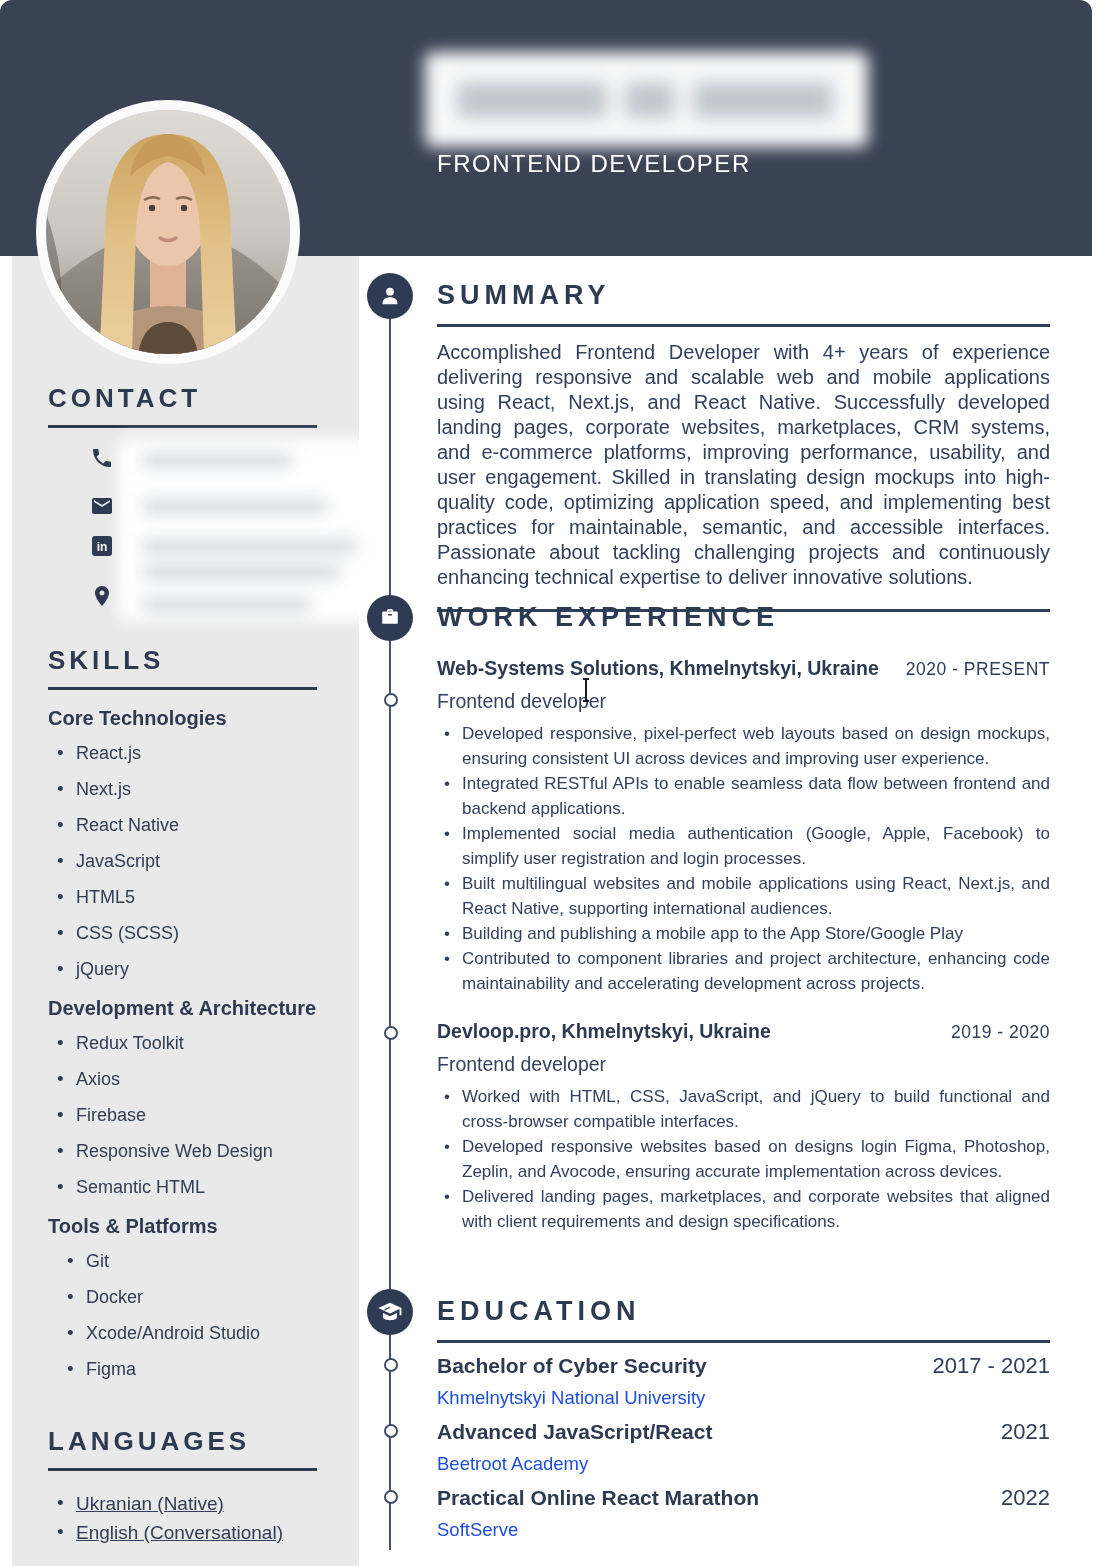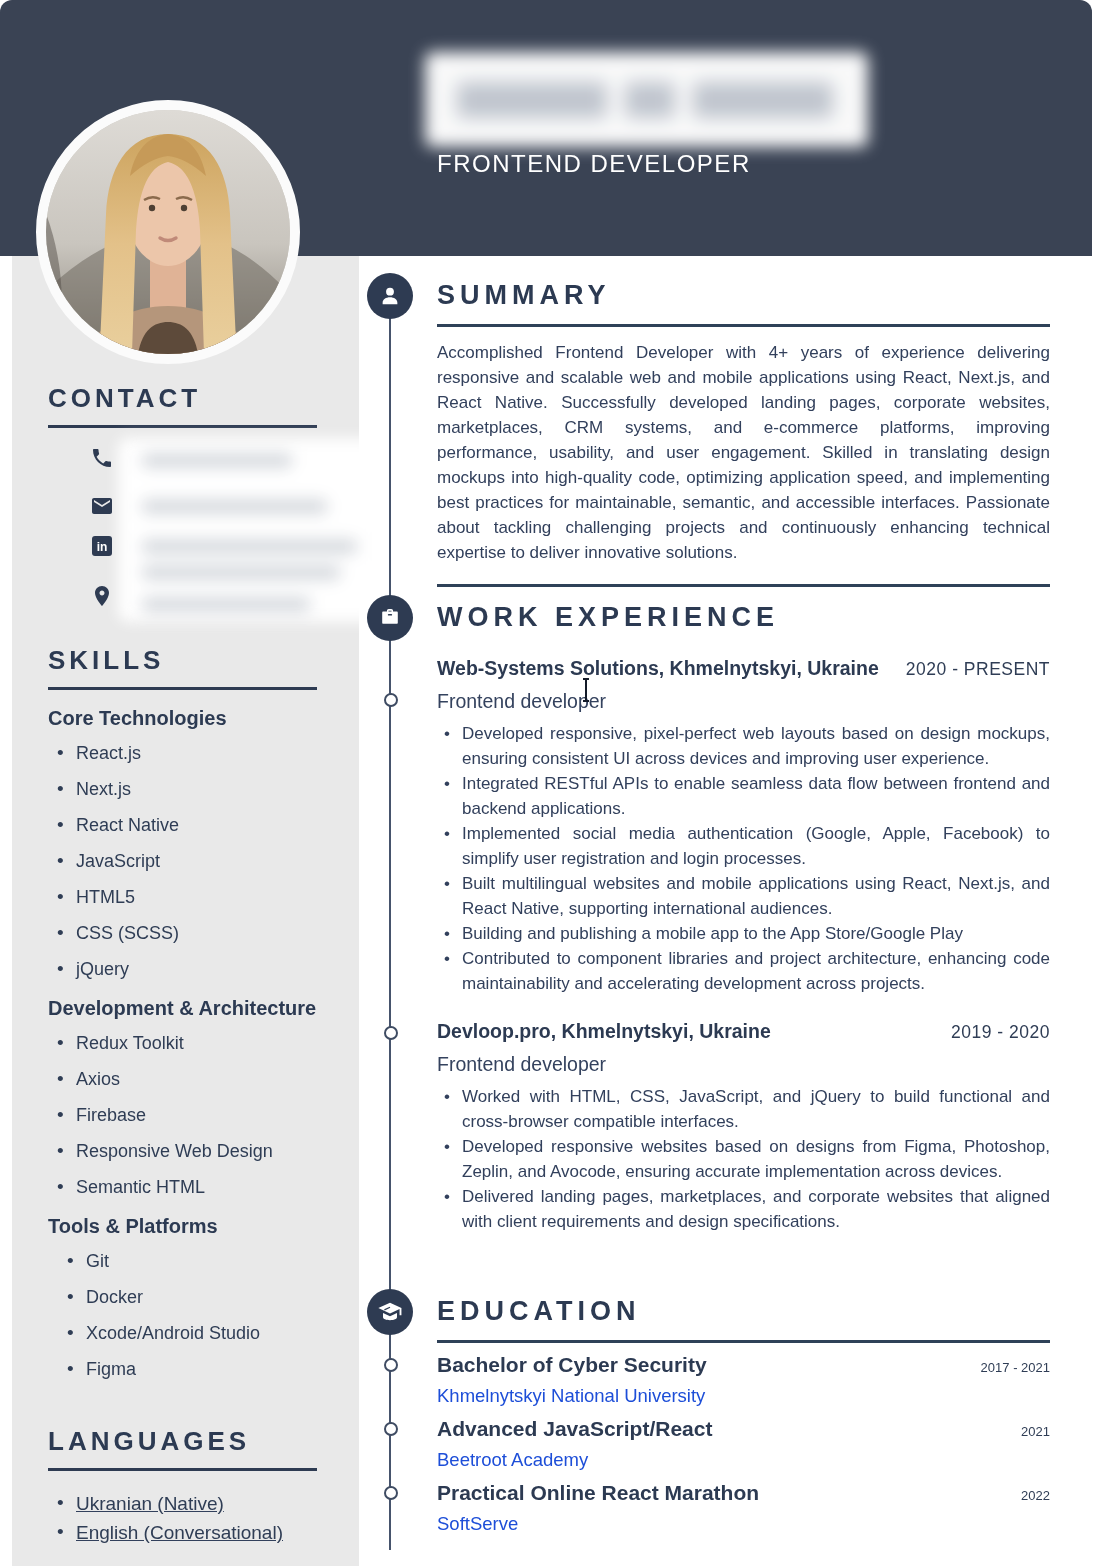--- a/index.html
+++ b/index.html
@@ -50,37 +50,37 @@
   
   .timeline{position:absolute;left:389px;top:294px;width:2px;height:1256px;background:#46536c;z-index:1;}
   .main{position:absolute;left:437px;top:256px;width:613px;}
   .sec{position:absolute;left:0;width:613px;}
   .sec-summary{top:24px;} .sec-work{top:346px;} .sec-education{top:1040px;}
   .sec-head-row{position:relative;}
   .sec-icon{position:absolute;left:-70px;top:50%;transform:translateY(-50%);width:46px;height:46px;
             background:#2e3b52;border-radius:50%;z-index:4;display:flex;align-items:center;justify-content:center;}
   .sec-heading{font-size:27px;font-weight:bold;color:#2c3a52;letter-spacing:5px;margin:0;}
   .main-rule{border:none;border-top:3px solid #2e4158;margin:13px 0 0 0;width:613px;}
-  .summary-text{margin:13px 0 0 0;font-size:17px;line-height:25px;text-align:justify;color:#32405c;}
+  .summary-text{margin:13px 0 0 0;font-size:20px;line-height:25px;text-align:justify;color:#32405c;}
   .job{margin-top:24px;position:relative;}
   .job-head{display:flex;justify-content:space-between;align-items:baseline;}
   .job-company{font-size:19.5px;font-weight:bold;color:#2c3a52;}
   .job-dates{font-size:17.5px;color:#2f3d55;letter-spacing:.5px;white-space:nowrap;padding-left:14px;}
   .job-role{font-size:19.5px;color:#34425e;margin-top:10px;position:relative;width:fit-content;}
   ul.joblist{list-style:none;margin:8px 0 0 0;padding:0;}
   ul.joblist li{font-size:17px;line-height:25px;text-align:justify;color:#32405c;
                 position:relative;padding-left:25px;}
   ul.joblist li::before{content:"\2022";position:absolute;left:7px;top:0;color:#32405c;}
   .node-circle{position:absolute;left:-53px;width:14px;height:14px;box-sizing:border-box;
                border:2.5px solid #3f4c63;background:#ffffff;border-radius:50%;z-index:4;}
   .job .nc-j1{top:36px;} .job .nc-j2{top:6px;}
   .edu-entry{position:relative;margin-top:10px;}
   .edu-head{display:flex;justify-content:space-between;align-items:baseline;}
   .edu-degree{font-size:21px;font-weight:bold;color:#2c3a52;}
-  .edu-dates{font-size:13px;color:#2f3d55;white-space:nowrap;padding-left:14px;}
+  .edu-dates{font-size:22px;color:#2f3d55;white-space:nowrap;padding-left:14px;}
   .edu-school{font-size:18.5px;color:#1d4ed8;margin-top:8px;}
   .edu-entry .node-circle{top:5px;}
   
   .text-caret{position:absolute;left:148px;top:-12px;width:2px;height:24px;background:#141b29;}
   .text-caret::before,.text-caret::after{content:"";position:absolute;left:-2px;width:6px;height:2px;background:#141b29;}
   .text-caret::before{top:0;} .text-caret::after{bottom:0;}
   svg{display:block;}
 </style>
 </head>
 <body>
@@ -260,21 +260,21 @@
         <div class="job-head">
           <span class="job-company">Devloop.pro, Khmelnytskyi, Ukraine</span>
           <span class="job-dates">2019 - 2020</span>
         </div>
         <div class="job-role">
           <span>Frontend developer</span>
         </div>
         <ul class="joblist">
 
         <li>Worked with HTML, CSS, JavaScript, and jQuery to build functional and cross-browser compatible interfaces.</li>
-            <li>Developed responsive websites based on designs from Figma, Photoshop, Zeplin, and Avocode, ensuring accurate implementation across devices.</li>
+            <li>Developed responsive websites based on designs login Figma, Photoshop, Zeplin, and Avocode, ensuring accurate implementation across devices.</li>
             <li>Delivered landing pages, marketplaces, and corporate websites that aligned with client requirements and design specifications.</li>
           </ul>
       </article>
     </section>
 
     <section class="sec sec-education">
       <div class="sec-head-row">
         <span class="sec-icon">
           <svg width="28" height="28" viewBox="0 0 24 24">
             <path fill="#ffffff" d="M12 4 2 8.6l10 4.6 8.2-3.8v5.4h1.6V8.6L12 4zM6 12.9v3.6c0 1.4 2.7 2.5 6 2.5s6-1.1 6-2.5v-3.6l-6 2.8-6-2.8z"></path>

